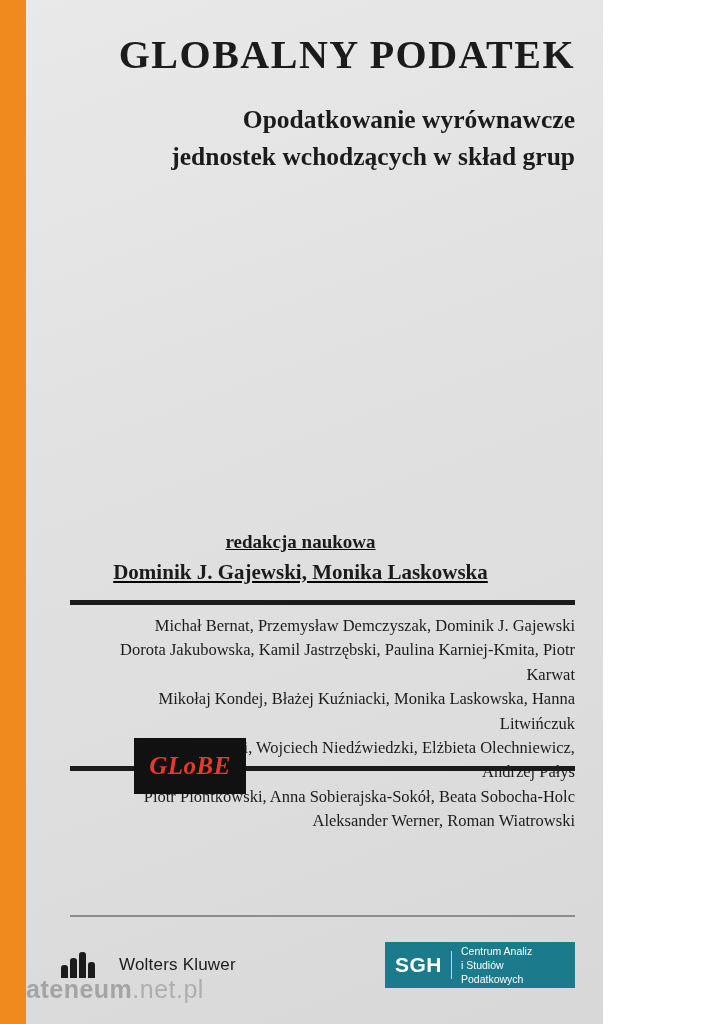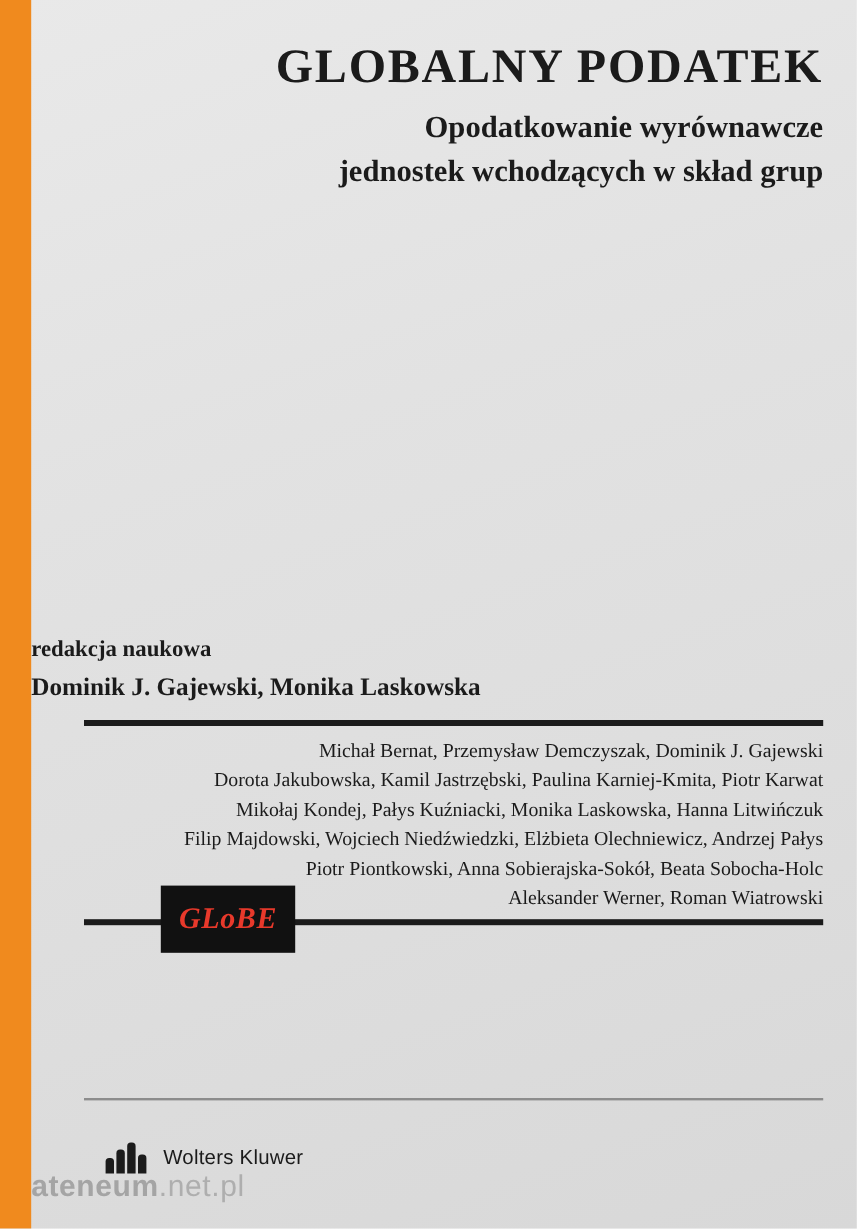--- a/index.html
+++ b/index.html
@@ -5,21 +5,21 @@
   html, body {
     margin: 0;
     padding: 0;
     background: #ffffff;
   }
   body {
     font-family: "Liberation Serif", serif;
   }
   .cover {
     position: relative;
-    width: 714px;
+    width: 603px;
     height: 1024px;
     background: linear-gradient(160deg, #e9e9e9 0%, #e2e2e2 35%, #dddddd 70%, #d8d8d8 100%);
     overflow: hidden;
   }
   .spine {
     position: absolute;
     left: 0;
     top: 0;
     width: 26px;
     height: 1024px;
@@ -41,35 +41,36 @@
   }
   .title-line {
     font-family: "Liberation Serif", serif;
     font-weight: bold;
     font-size: 40px;
     letter-spacing: 1.5px;
     color: #1b1b1b;
     line-height: 1.25;
   }
   .subtitle-block {
-    margin-top: 8px;
+    margin-top: 22px;
   }
   .subtitle-line {
     font-family: "Liberation Serif", serif;
     font-weight: bold;
     font-size: 25.5px;
     color: #1b1b1b;
     line-height: 1.45;
   }
   .editors-block {
     position: absolute;
     top: 528px;
     left: 0;
     right: 28px;
-    text-align: left;
+    text-align: center;
+    text-decoration: underline;
   }
   .editors-label {
     font-family: "Liberation Serif", serif;
     font-weight: bold;
     font-size: 19px;
     color: #1b1b1b;
     line-height: 1.5;
   }
   .editors-names {
     font-family: "Liberation Serif", serif;
@@ -135,25 +136,25 @@
   }
   .footer {
     position: absolute;
     left: 0;
     right: 0;
     top: 930px;
     height: 94px;
   }
   .wk-logo {
     position: absolute;
-    left: 62px;
+    left: 35px;
     top: 22px;
     display: flex;
     align-items: center;
-    gap: 14px;
+    gap: 24px;
   }
   .wk-mark {
     width: 34px;
     height: 26px;
     position: relative;
   }
   .wk-mark span {
     position: absolute;
     bottom: 0;
     width: 7px;
@@ -236,21 +237,21 @@
     <div class="editors-block">
       <div class="editors-label">redakcja naukowa</div>
       <div class="editors-names">Dominik J. Gajewski, Monika Laskowska</div>
     </div>
 
     <div class="rule rule-top"></div>
 
     <div class="authors-block">
       <div class="authors-line">Michał Bernat, Przemysław Demczyszak, Dominik J. Gajewski</div>
       <div class="authors-line">Dorota Jakubowska, Kamil Jastrzębski, Paulina Karniej-Kmita, Piotr Karwat</div>
-      <div class="authors-line">Mikołaj Kondej, Pałys Kuźniacki, Monika Laskowska, Hanna Litwińczuk</div>
+      <div class="authors-line">Mikołaj Kondej, Błażej Kuźniacki, Monika Laskowska, Hanna Litwińczuk</div>
       <div class="authors-line">Filip Majdowski, Wojciech Niedźwiedzki, Elżbieta Olechniewicz, Andrzej Pałys</div>
       <div class="authors-line">Piotr Piontkowski, Anna Sobierajska-Sokół, Beata Sobocha-Holc</div>
       <div class="authors-line">Aleksander Werner, Roman Wiatrowski</div>
     </div>
 
     <div class="rule rule-bottom"></div>
 
     <div class="globe-badge">
       <span class="globe-text">GLoBE</span>
     </div>
@@ -262,20 +263,28 @@
       <div class="wk-logo">
         <span class="wk-mark">
           <span></span>
             <span></span>
             <span></span>
             <span></span>
         </span>
         <span class="wk-text">Wolters Kluwer</span>
       </div>
 
+      <div class="sgh-box">
+        <span class="sgh-abbr">SGH</span>
+        <span class="sgh-divider"></span>
+        <span class="sgh-sub">
+          <span>Centrum Analiz</span><br>
+          <span>i Studiów Podatkowych</span>
+        </span>
+      </div>
 
     </div>
 
     <div class="watermark">
       <span class="wm-b">ateneum</span><span>.net.pl</span>
     </div>
 
   </div>
 </div>
 

